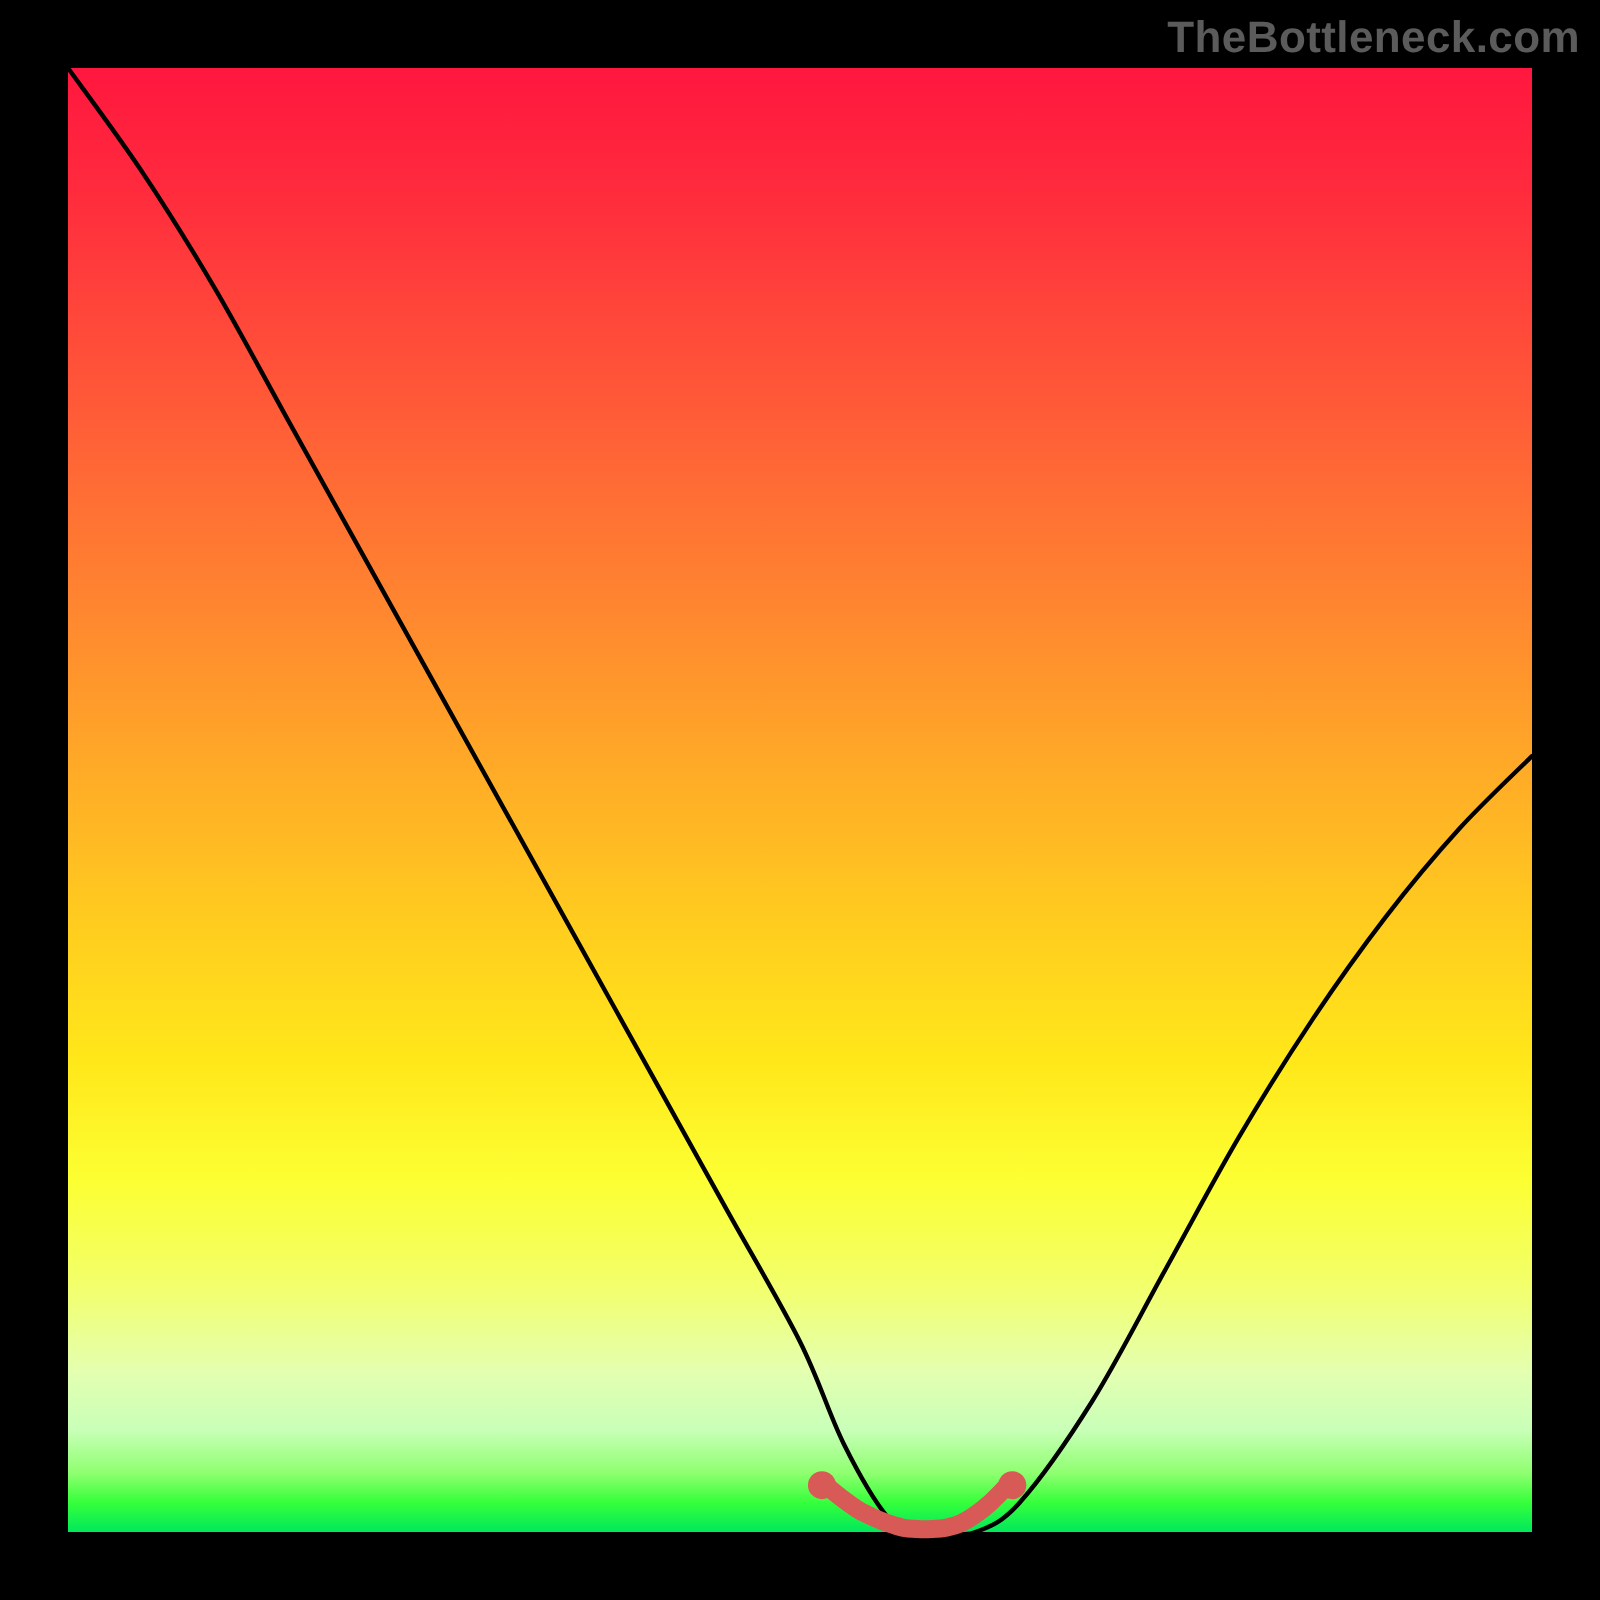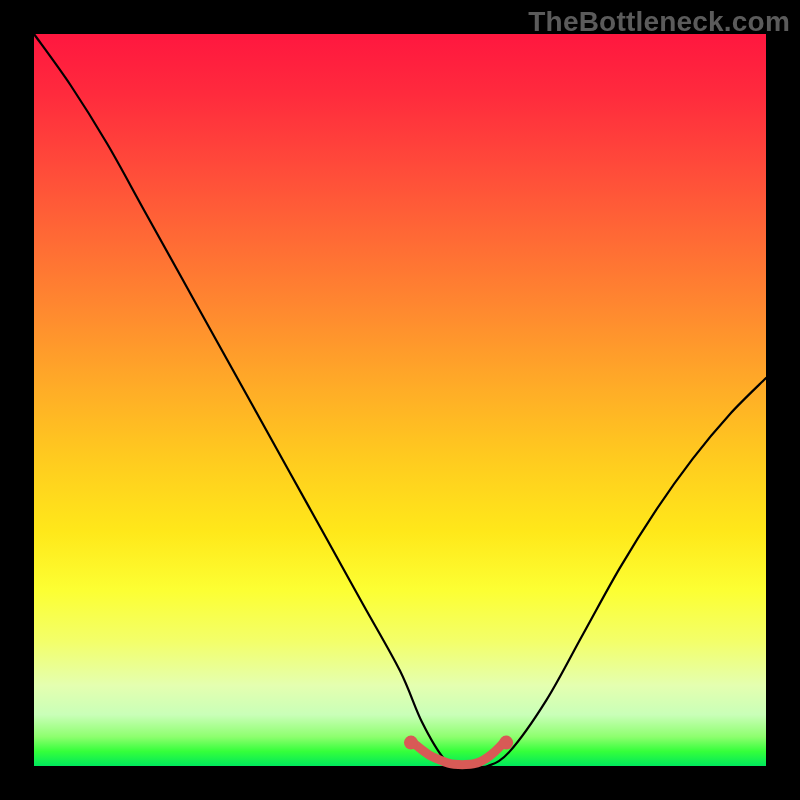--- a/index.html
+++ b/index.html
@@ -40,21 +40,21 @@
       #8eff6f 96%,
       #35ff3b 98%,
       #00e85c 100%
     );
   }
   .watermark {
     position: absolute;
     top: 6px;
     right: 10px;
     color: #5b5b5b;
-    font-size: 28px;
+    font-size: 22px;
     font-weight: 600;
     letter-spacing: 0.2px;
     user-select: none;
   }
   svg.curve {
     position: absolute;
     left: 0;
     top: 0;
     width: 732px;
     height: 732px;

